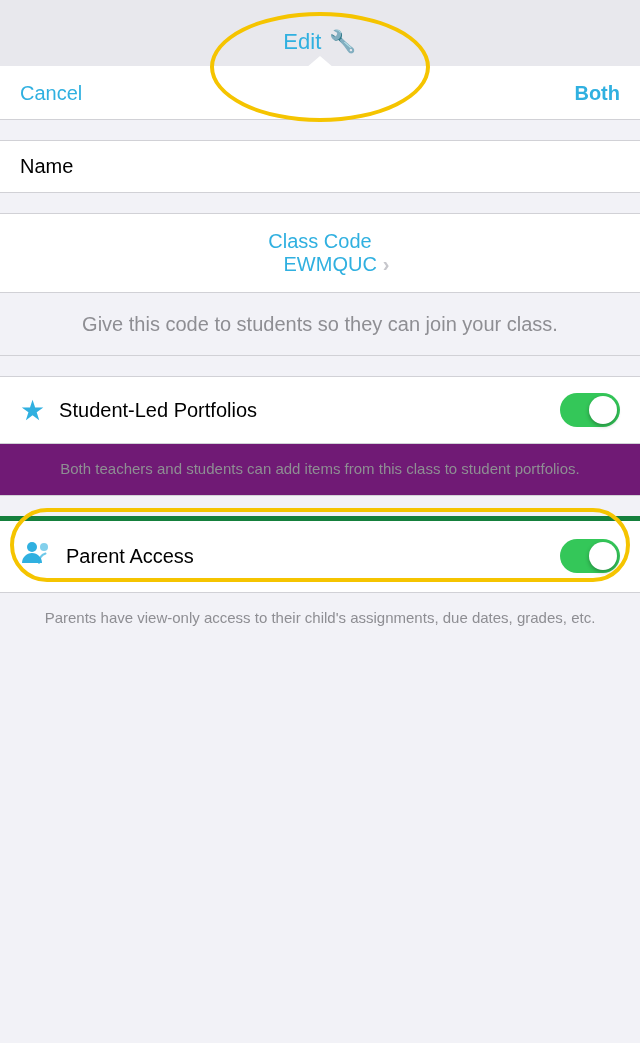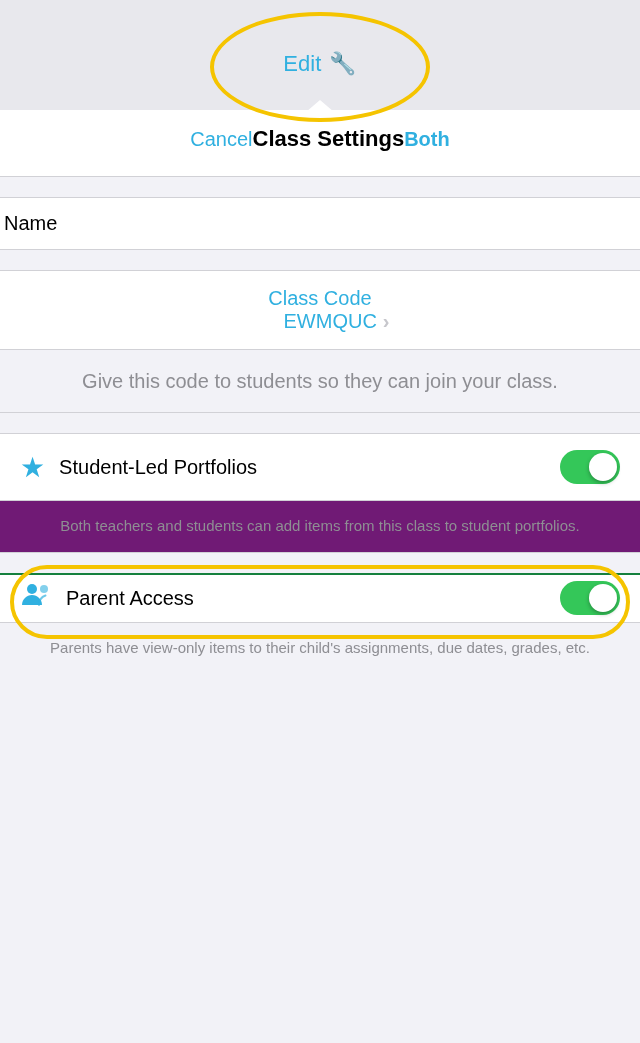--- a/index.html
+++ b/index.html
@@ -11,21 +11,21 @@
       overflow-x: hidden;
     }
 
     
     .top-bar {
       background: #e8e8ed;
       padding: 18px 0 0 0;
       display: flex;
       justify-content: center;
       align-items: center;
-      height: 110px;
+      height: 66px;
       position: relative;
     }
     .top-bar-edit {
       display: flex;
       align-items: center;
       gap: 8px;
       color: #30b0e0;
       font-size: 22px;
       font-weight: 400;
     }
@@ -46,22 +46,22 @@
       border-radius: 55%;
       pointer-events: none;
       z-index: 10;
     }
 
     
     .modal-header {
       background: #fff;
       display: flex;
       align-items: center;
-      justify-content: center;
-      padding: 16px 20px 24px 20px;
+      justify-content: space-between;
+      padding: 16px 20px 14px 20px;
       border-bottom: 1px solid #d1d1d6;
       position: relative;
     }
     .modal-header::before {
       content: '';
       position: absolute;
       top: -10px;
       left: 50%;
       transform: translateX(-50%);
       width: 0;
@@ -232,22 +232,22 @@
       height: 74px;
       border: 4px solid #f5c400;
       border-radius: 38px;
       pointer-events: none;
       z-index: 10;
     }
     .parent-row {
       background: #fff;
       display: flex;
       align-items: center;
-      padding: 4px 20px;
-      border-top: 2px solid #15803d;
+      padding: 16px 20px;
+      border-top: 5px solid #15803d;
       border-bottom: 1px solid #d1d1d6;
       gap: 14px;
     }
     .parent-icon {
       color: #30b0e0;
       font-size: 26px;
     }
     .parent-description {
       background: #f2f2f7;
       text-align: center;
@@ -258,38 +258,37 @@
     }
 
     
     .name-section-wrap {
       background: #fff;
       border-top: 1px solid #d1d1d6;
       border-bottom: 1px solid #d1d1d6;
       margin-top: 20px;
       display: flex;
       align-items: flex-start;
-      padding: 14px 4px;
+      padding: 14px 20px;
     }
   </style>
 </head>
 <body>
 
 <div class="top-bar">
   <div class="top-bar-edit">
     <span style="color:#30b0e0;font-size:22px;">Edit</span>
     <span class="wrench-icon">🔧</span>
   </div>
 
   <div class="edit-circle"></div>
 </div>
 
 <div class="modal-header">
   <button class="cancel-btn">Cancel</button>
-  <span class="modal-title">Class Settings</span>
   <button class="save-btn">Both</button>
 </div>
 
 <div class="content">
 
   <div class="name-section-wrap">
     <span class="name-label">Name</span>
   </div>
 
   <div class="class-code-row">
@@ -328,15 +327,15 @@
         </svg>
       </span>
       <span class="toggle-label">Parent Access</span>
       <label class="toggle-switch">
 
         <span class="toggle-slider"></span>
       </label>
     </div>
   </div>
 
-  <div class="parent-description">Parents have view-only items to their child's assignments, due dates, grades, etc.</div>
+  <div class="parent-description">Parents have view-only access to their child's assignments, due dates, grades, etc.</div>
 
 </div>
 
 </body></html>

